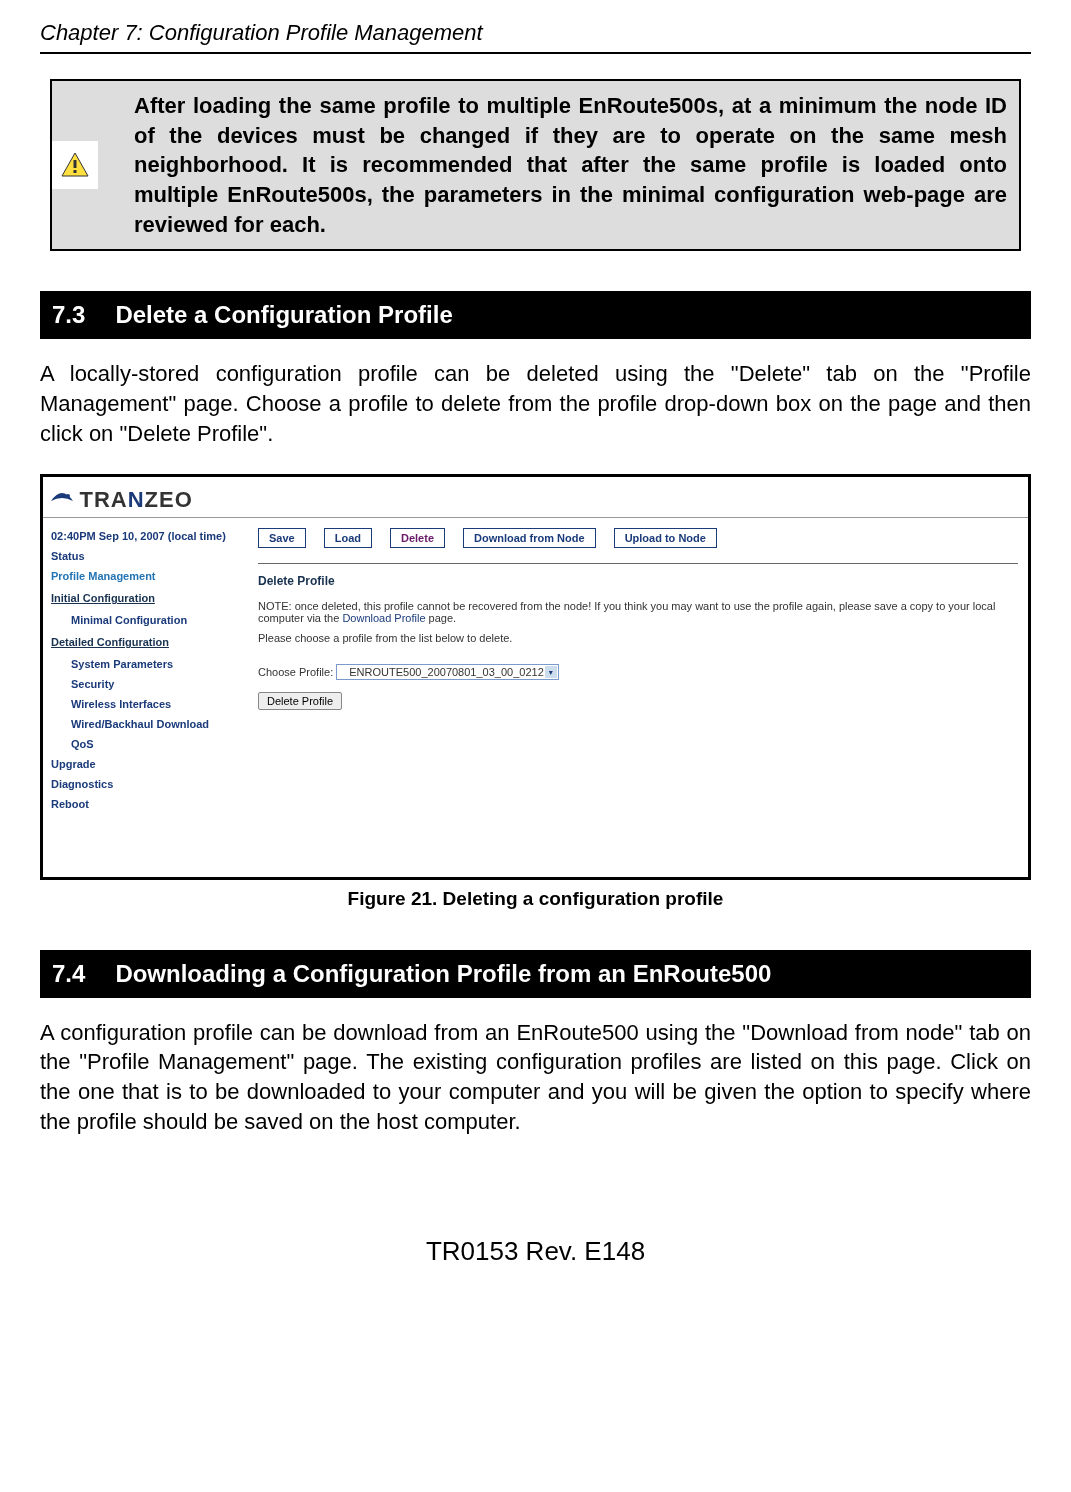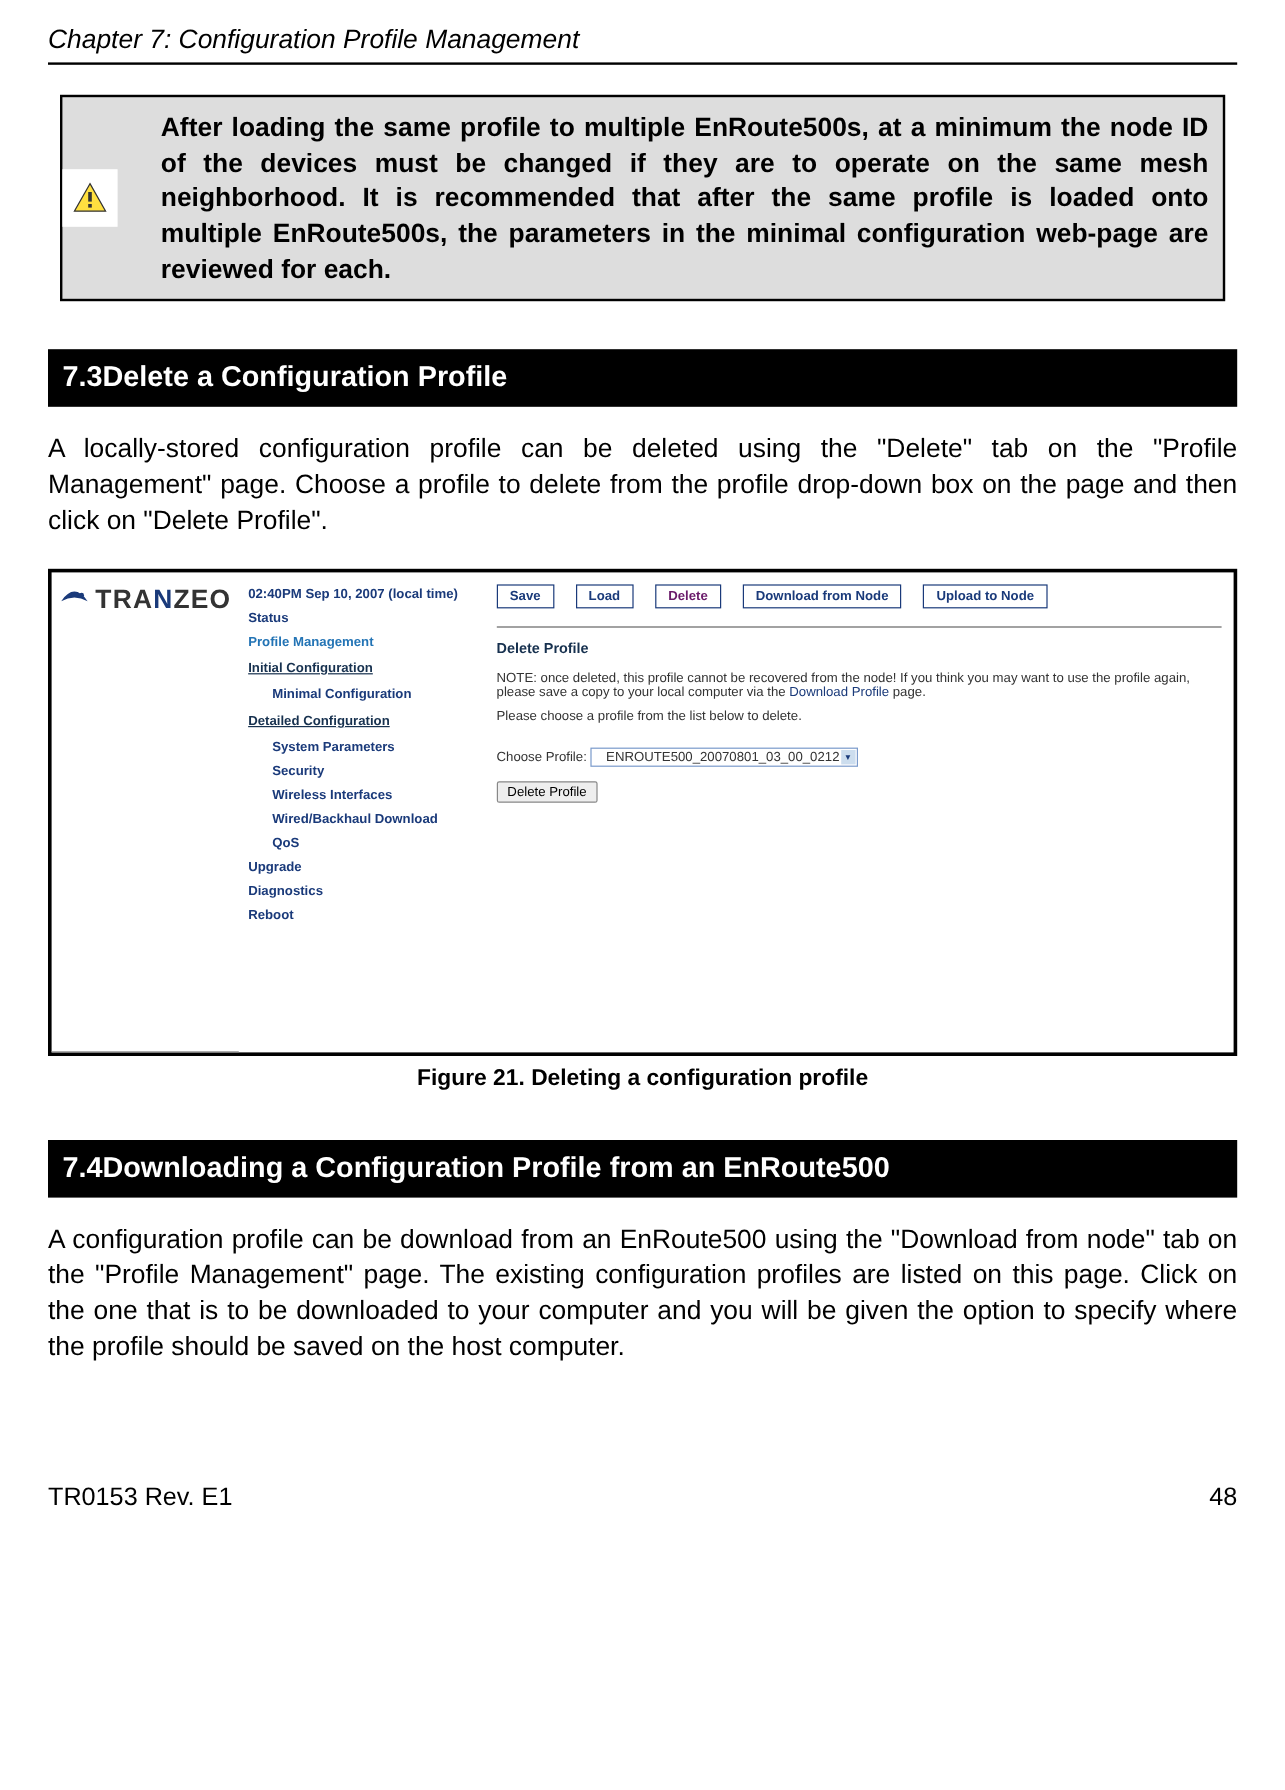--- a/index.html
+++ b/index.html
@@ -44,35 +44,36 @@
       background: black;
       color: white;
       font-weight: bold;
       font-size: 24px;
       padding: 10px 12px;
       margin-bottom: 20px;
       display: flex;
       align-items: center;
     }
     .section-number {
+      margin-right: 30px;
     }
     .body-text {
       font-size: 22px;
       text-align: justify;
       line-height: 1.35;
       margin-bottom: 25px;
     }
     .screenshot-figure {
       border: 3px solid black;
       margin: 0 0 8px 0;
       background: white;
     }
     .screenshot-inner {
       display: flex;
-      flex-direction: row;
+      flex-direction: column;
       min-height: 400px;
     }
     .logo-row {
       padding: 10px 6px 2px 6px;
       border-bottom: 1px solid #999;
     }
     .logo-text {
       font-size: 22px;
       font-weight: bold;
       color: #333;
@@ -187,22 +188,22 @@
       border-radius: 2px;
     }
     .figure-caption {
       text-align: center;
       font-weight: bold;
       font-size: 19px;
       margin-bottom: 40px;
     }
     .footer {
       display: flex;
-      justify-content: space-between;
-      font-size: 21px;
+      justify-content: center;
+      font-size: 26px;
       margin-top: 100px;
     }
     .logo-swoosh {
       display: inline-block;
       vertical-align: middle;
     }
   </style>
 </head>
 <body>
 

